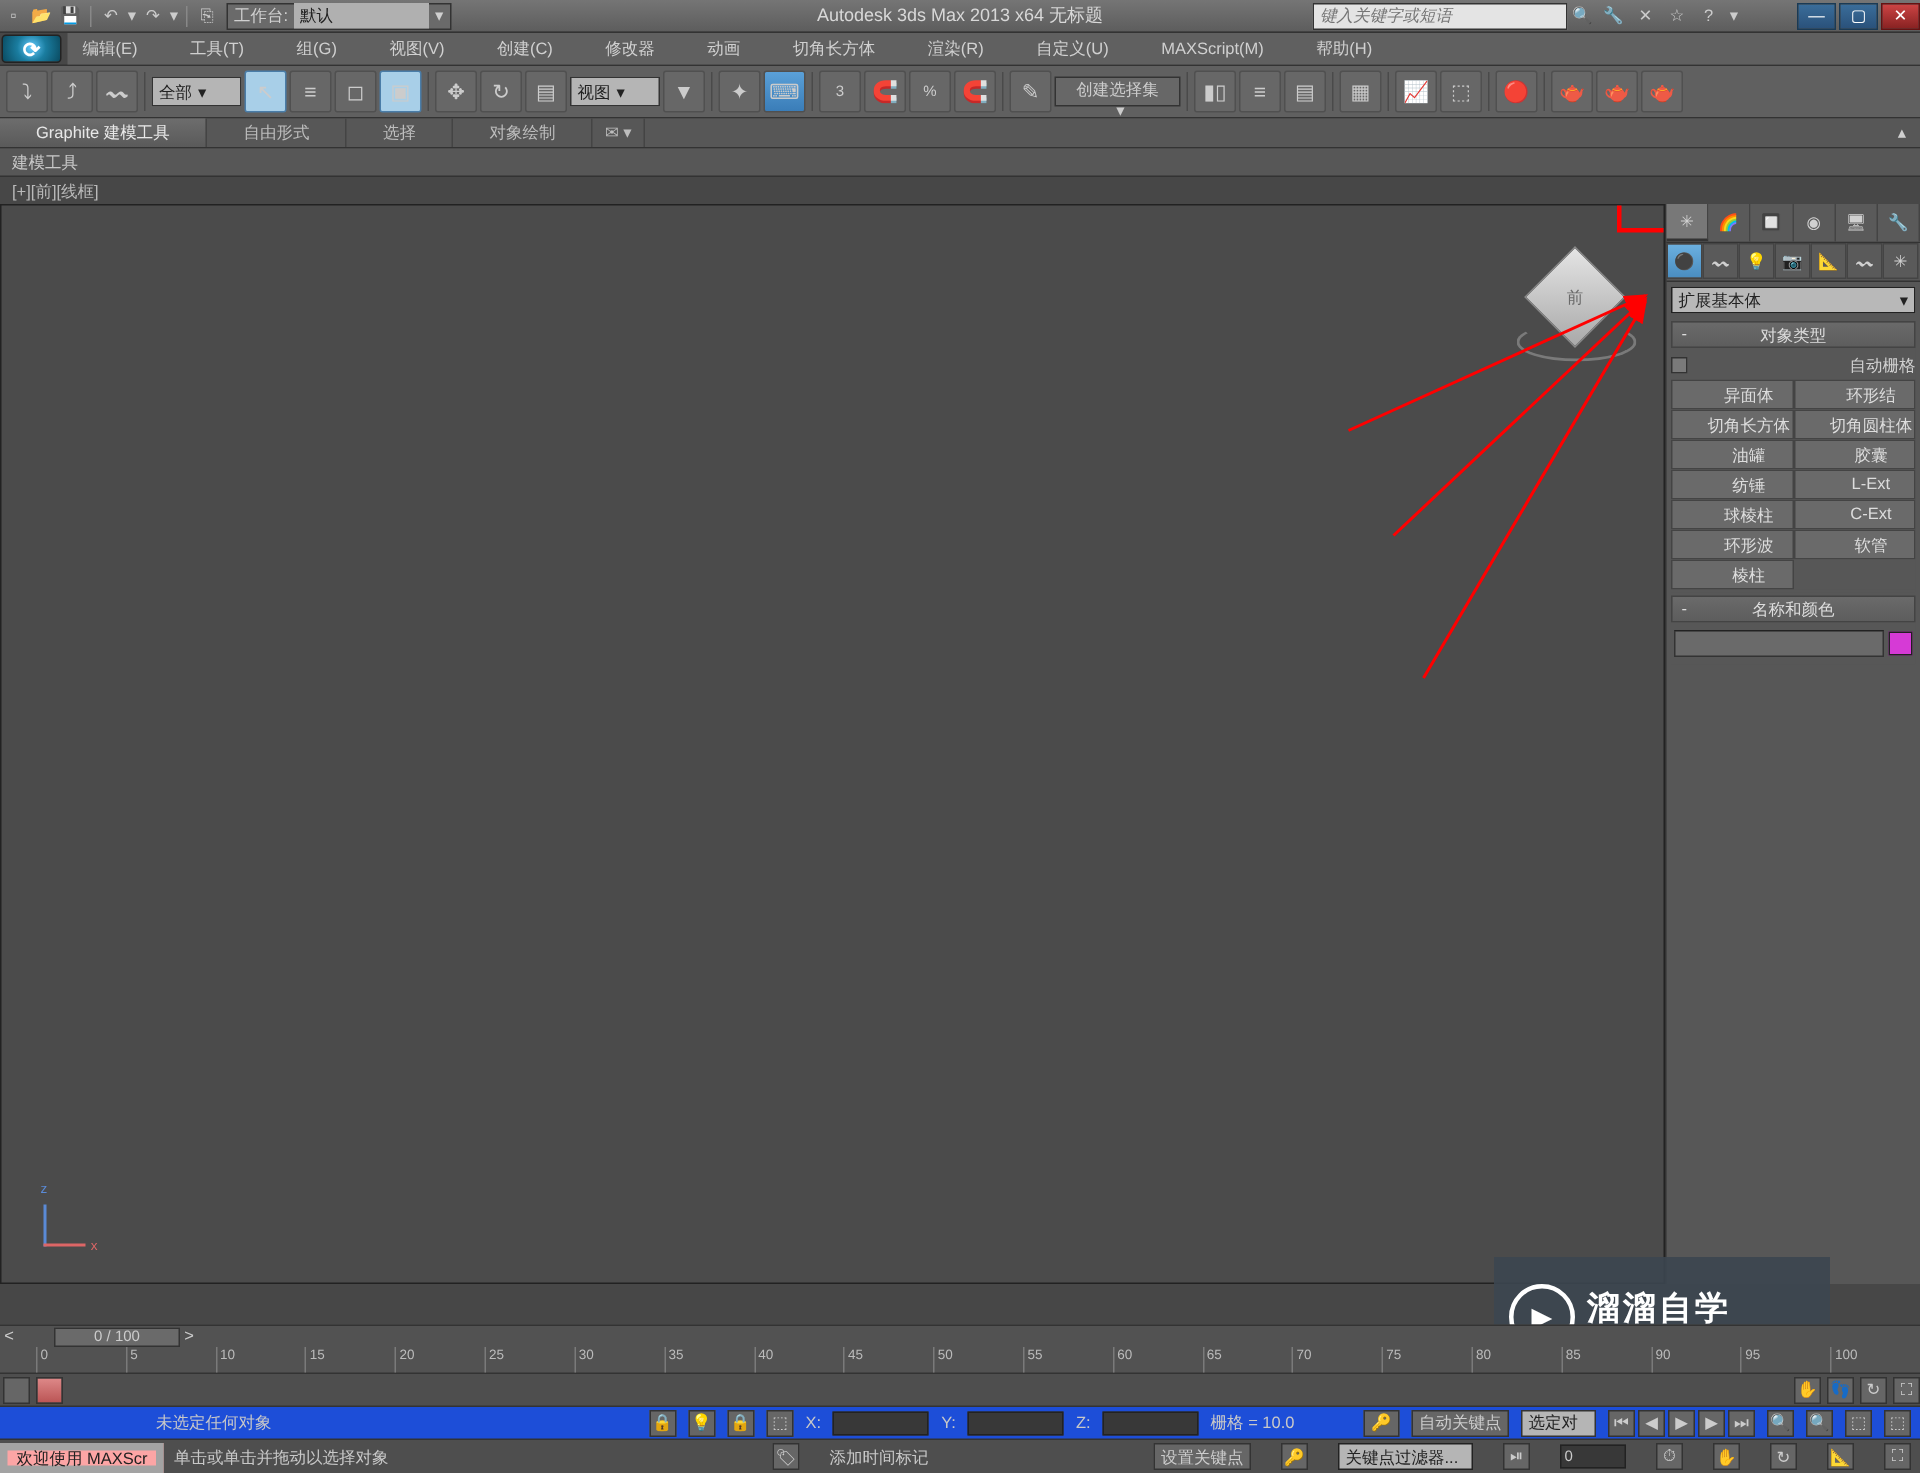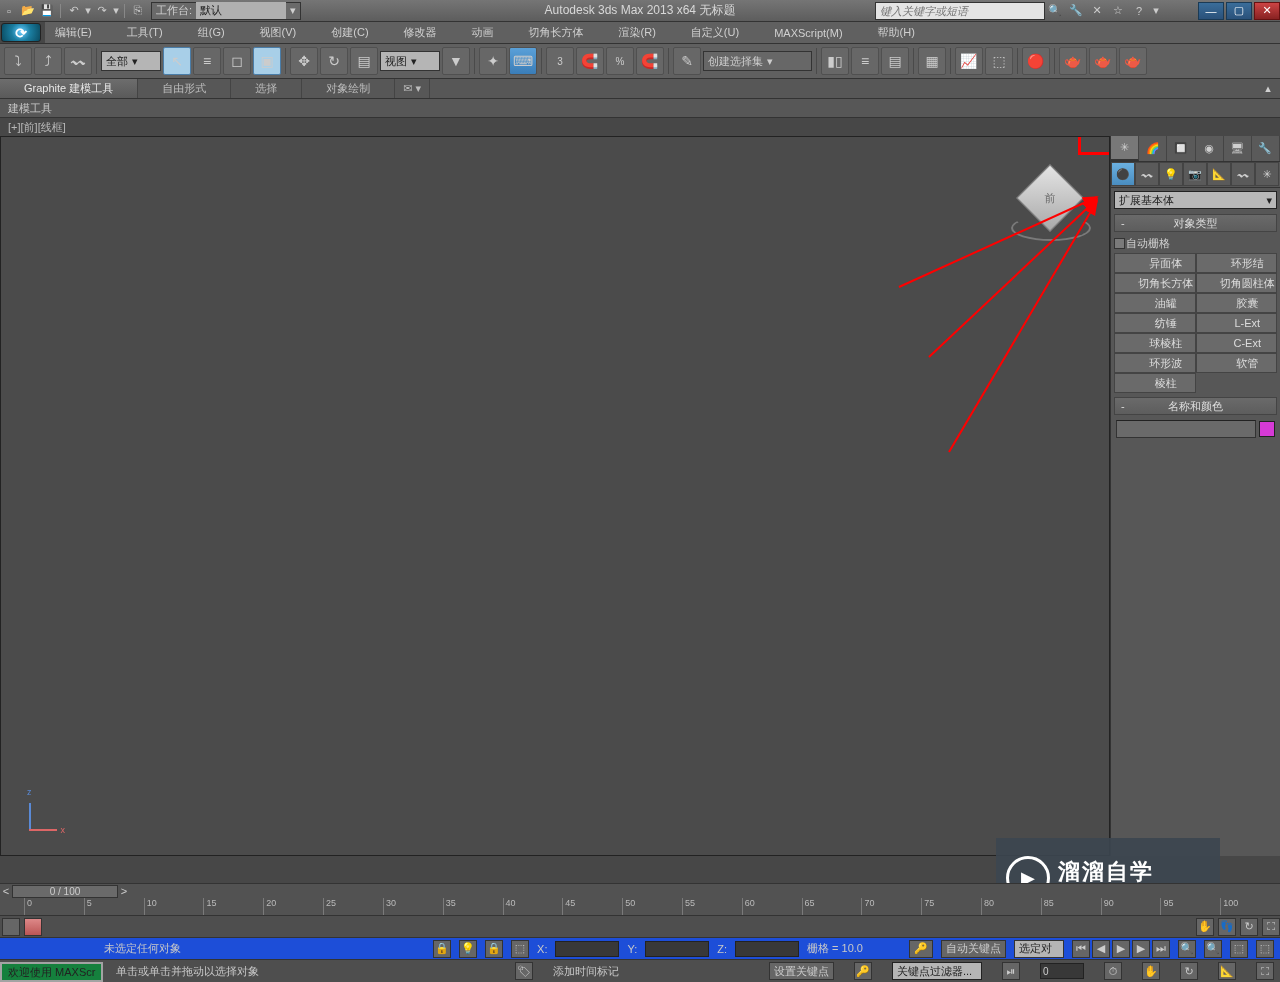--- a/index.html
+++ b/index.html
@@ -32,21 +32,21 @@
 
 .maintb { height: 35px; background: #606060; border-bottom: 1px solid #333; display: flex; align-items: center; padding: 0 4px; gap: 2px; }
 .tb-btn { width: 28px; height: 28px; display: flex; align-items: center; justify-content: center; background: #676767; border: 1px solid #505050; border-radius: 2px; color: #ccc; font-size: 14px; }
 .tb-btn.active { background: #a8cfe8; border-color: #4a7da8; }
 .tb-btn.blue { background: linear-gradient(#5aa0d8,#3a7db8); }
 .tb-sep { width: 1px; height: 26px; background: #4a4a4a; margin: 0 2px; }
 .tb-dd { background: #b5b5b5; color: #222; border: 1px solid #333; height: 20px; padding: 0 4px; display: flex; align-items: center; }
 .tb-dd .arrow { margin-left: 4px; }
 .tb-dd.filter { width: 60px; }
 .tb-dd.view { width: 60px; }
-.tb-dd.nset { width: 109px; background: #676767; color: #ccc; }
+.tb-dd.nset { width: 84px; background: #676767; color: #ccc; flex-direction: column; }
 
 
 .ribbon { height: 20px; background: #575757; border-bottom: 1px solid #333; display: flex; align-items: stretch; }
 .ribbon-tab { padding: 0 24px; display: flex; align-items: center; border-right: 1px solid #444; color: #bdbdbd; }
 .ribbon-tab.active { background: linear-gradient(#6d6d6d,#5a5a5a); color: #e8e8e8; }
 .ribbon-drop { margin-left: auto; width: 24px; display: flex; align-items: center; justify-content: center; }
 .ribbon2 { height: 19px; background: #575757; border-bottom: 1px solid #333; padding: 0 8px; display: flex; align-items: center; color: #c8c8c8; }
 
 
 .vp-label { height: 16px; padding: 2px 8px; color: #b9b9b9; font-size: 11px; }
@@ -73,43 +73,43 @@
 .cmd-tab { flex: 1; display: flex; align-items: center; justify-content: center; border-right: 1px solid #444; background: #5a5a5a; }
 .cmd-tab.active { background: #787878; border-bottom: 2px solid #333; }
 .cmd-subtabs { display: flex; height: 26px; border-bottom: 1px solid #333; flex-wrap: wrap; }
 .cmd-subtab { width: 24px; height: 24px; display: flex; align-items: center; justify-content: center; border: 1px solid #444; background: #5a5a5a; }
 .cmd-subtab.active { background: linear-gradient(#6bb0e0,#4a8dc0); }
 .cmd-dd { margin: 3px; height: 18px; background: #b8b8b8; color: #222; border: 1px solid #222; display: flex; align-items: center; padding: 0 4px; }
 .cmd-dd .arrow { margin-left: auto; }
 .rollout-head { height: 18px; background: linear-gradient(#6a6a6a,#5d5d5d); border: 1px solid #444; margin: 2px 3px 0 3px; display: flex; align-items: center; justify-content: center; color: #ddd; }
 .rollout-head .minus { position: absolute; left: 10px; }
 .rollout-body { margin: 0 3px; background: #575757; padding: 2px 0; }
-.autogrid { display: flex; align-items: center; justify-content: flex-start; gap: 1px; padding: 2px 0; }
+.autogrid { display: flex; align-items: center; justify-content: space-between; gap: 1px; padding: 2px 0; }
 .autogrid .chk { width: 11px; height: 11px; border: 1px solid #333; background: #7a7a7a; }
 .obj-grid { display: flex; flex-wrap: wrap; }
 .obj-btn { width: 50%; height: 20px; background: #6a6a6a; border: 1px solid #444; display: flex; align-items: center; justify-content: center; color: #ddd; font-size: 11px; padding-left: 22px; }
 .name-row { display: flex; align-items: center; padding: 3px 2px; gap: 3px; }
 .name-input { flex: 1; height: 18px; background: #6a6a6a; border: 1px solid #333; border-top-color:#222; }
 .color-swatch { width: 16px; height: 16px; background: #d63ad6; border: 1px solid #222; }
 
 
 .bottom { position: absolute; left: 0; right: 0; bottom: 0; }
 .timeline-row { height: 15px; background: #525252; display: flex; align-items: center; border-top: 1px solid #333; }
-.time-slider { width: 106px; height: 13px; border: 1px solid #333; background: #6a6a6a; color: #ccc; display: flex; align-items: center; justify-content: center; font-size: 10px; }
+.time-slider { width: 84px; height: 13px; border: 1px solid #333; background: #6a6a6a; color: #ccc; display: flex; align-items: center; justify-content: center; margin-left: 24px; font-size: 10px; }
 .time-arrow { width: 12px; display: flex; align-items: center; justify-content: center; color: #ccc; }
 .timeline-ruler { height: 18px; background: #525252; position: relative; border-bottom: 1px solid #333; display: flex; padding-left: 24px; }
 .tick { position: relative; flex: 1; border-left: 1px solid #7a7a7a; color: #bbb; font-size: 9px; padding-left:2px; }
 .track-row { height: 22px; background: #4e4e4e; border-bottom: 1px solid #333; display: flex; align-items: center; }
 .track-btn { width: 18px; height: 18px; border: 1px solid #333; background: #666; margin: 0 2px; }
 .status-row { height: 22px; background: #1d4ed8; border-bottom: 1px solid #333; display: flex; align-items: center; gap: 8px; padding: 0 6px; }
 .status-row2 { height: 22px; background: #4e4e4e; display: flex; align-items: center; padding: 0 6px; gap: 20px; }
 .status-label { color: #c8c8c8; }
 .coord-input { width: 64px; height: 16px; background: #383838; border: 1px solid #222; }
 .status-btn { height: 18px; border: 1px solid #333; background: #666; color: #ccc; padding: 0 4px; display: flex; align-items: center; }
-.welcome-tab { position: absolute; left: 0; bottom: 0; height: 20px; background: #15803d; color: #222; padding: 0 6px; border: 2px solid #a3a3a3; display: flex; align-items: center; }
+.welcome-tab { position: absolute; left: 0; bottom: 0; height: 20px; background: #fca5a5; color: #222; padding: 0 6px; border: 5px solid #a3a3a3; display: flex; align-items: center; }
 .right-status { margin-left: auto; display: flex; align-items: center; gap: 4px; }
 .nav-controls { display: flex; gap: 2px; }
 .nav-btn { width: 18px; height: 18px; background: #666; border: 1px solid #333; display:flex;align-items:center;justify-content:center; color:#ccc;}
 .spinner { width:44px; height:16px; background:#383838; border:1px solid #222; color:#ccc; font-size:10px; display:flex;align-items:center; padding:0 2px;}
 .key-filter { height: 18px; background:#b5b5b5; color:#222; border:1px solid #222; padding:0 4px; display:flex; align-items:center; width: 90px; }
 
 
 .watermark { position: absolute; right: 60px; bottom: 64px; width: 224px; height: 80px; background: rgba(60,70,80,0.9); display: flex; align-items: center; padding: 0 10px; gap: 8px; }
 .watermark-icon { width: 44px; height: 44px; border: 3px solid #fff; border-radius: 50%; display: flex; align-items: center; justify-content: center; color: #fff; font-size: 18px; }
 .watermark-txt { color: #fff; }

